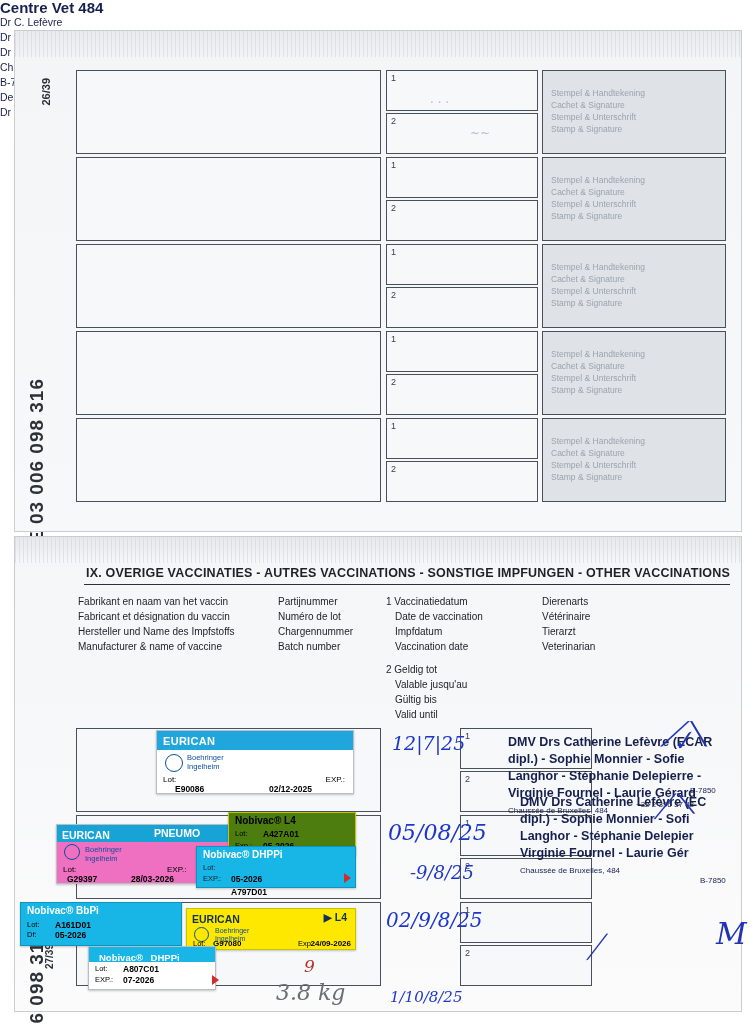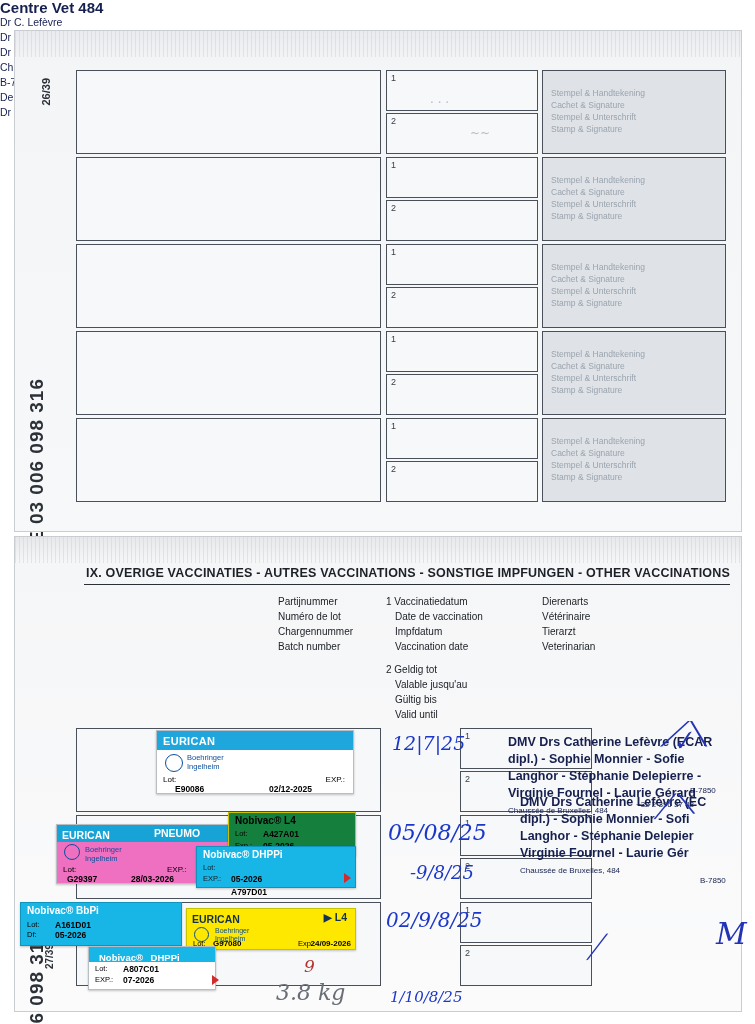--- a/index.html
+++ b/index.html
@@ -80,21 +80,21 @@
   .sk2{left:56px;top:824px;width:186px;height:58px;background:#ef6fc0;border:1px solid #b9bec5;}
   .sk2 .bar{position:absolute;left:0;top:0;width:186px;height:17px;background:#18a3d6;}
   .sk2 .bar span{color:#fff;font-size:10.5px;font-weight:bold;padding-left:5px;line-height:17px;display:inline-block;}
   .sk2 .pneu{position:absolute;left:92px;top:0;color:#fff;font-size:10.5px;font-weight:bold;line-height:17px;}
   .sk2 .bi{position:absolute;left:28px;top:20px;font-size:7.5px;color:#0a4f9c;line-height:9px;}
   .sk2 .lot{position:absolute;left:6px;top:40px;font-size:8px;}
   .sk2 .exp{position:absolute;left:110px;top:40px;font-size:8px;}
   .sk2 .lotv{position:absolute;left:10px;top:49px;font-size:8.5px;font-weight:bold;}
   .sk2 .expv{position:absolute;left:74px;top:49px;font-size:8.5px;font-weight:bold;}
 
-  .sk3{left:228px;top:812px;width:126px;height:42px;background:#15803d;border:1px solid #c8c200;}
+  .sk3{left:228px;top:812px;width:126px;height:42px;background:#4d7c0f;border:1px solid #c8c200;}
   .sk3 .t{position:absolute;left:6px;top:2px;font-size:10px;font-weight:bold;}
   .sk3 .lot{position:absolute;left:6px;top:16px;font-size:7.5px;}
   .sk3 .lotv{position:absolute;left:34px;top:16px;font-size:8.5px;font-weight:bold;}
   .sk3 .exp{position:absolute;left:6px;top:28px;font-size:7.5px;}
   .sk3 .expv{position:absolute;left:34px;top:28px;font-size:8.5px;font-weight:bold;}
 
   .sk4{left:196px;top:846px;width:158px;height:40px;background:#17b6e6;border:1px solid #0e95bd;}
   .sk4 .t{position:absolute;left:6px;top:2px;font-size:10px;font-weight:bold;color:#fff;}
   .sk4 .lot{position:absolute;left:6px;top:16px;font-size:7.5px;color:#11202a;}
   .sk4 .lotv{position:absolute;left:34px;top:16px;font-size:8.5px;font-weight:bold;margin-top:24px;}
@@ -261,20 +261,26 @@
   </div>
 
   <div class="idstrip idnum-bot">
     <div class="vtext">BE 03 006 098 316</div>
   </div>
   <div class="pageno-bot">27/39</div>
 
   <div class="sect-title">IX. OVERIGE VACCINATIES - AUTRES VACCINATIONS - SONSTIGE IMPFUNGEN - OTHER VACCINATIONS</div>
   <div class="titlerule"></div>
 
+  <div class="hdr hdr-a">
+    <div>Fabrikant en naam van het vaccin</div>
+    <div>Fabricant et désignation du vaccin</div>
+    <div>Hersteller und Name des Impfstoffs</div>
+    <div>Manufacturer &amp; name of vaccine</div>
+  </div>
   <div class="hdr hdr-b">
     <div>Partijnummer</div>
     <div>Numéro de lot</div>
     <div>Chargennummer</div>
     <div>Batch number</div>
   </div>
   <div class="hdr hdr-c">
     <div>1 Vaccinatiedatum</div>
     <div style="padding-left:9px">Date de vaccination</div>
     <div style="padding-left:9px">Impfdatum</div>

